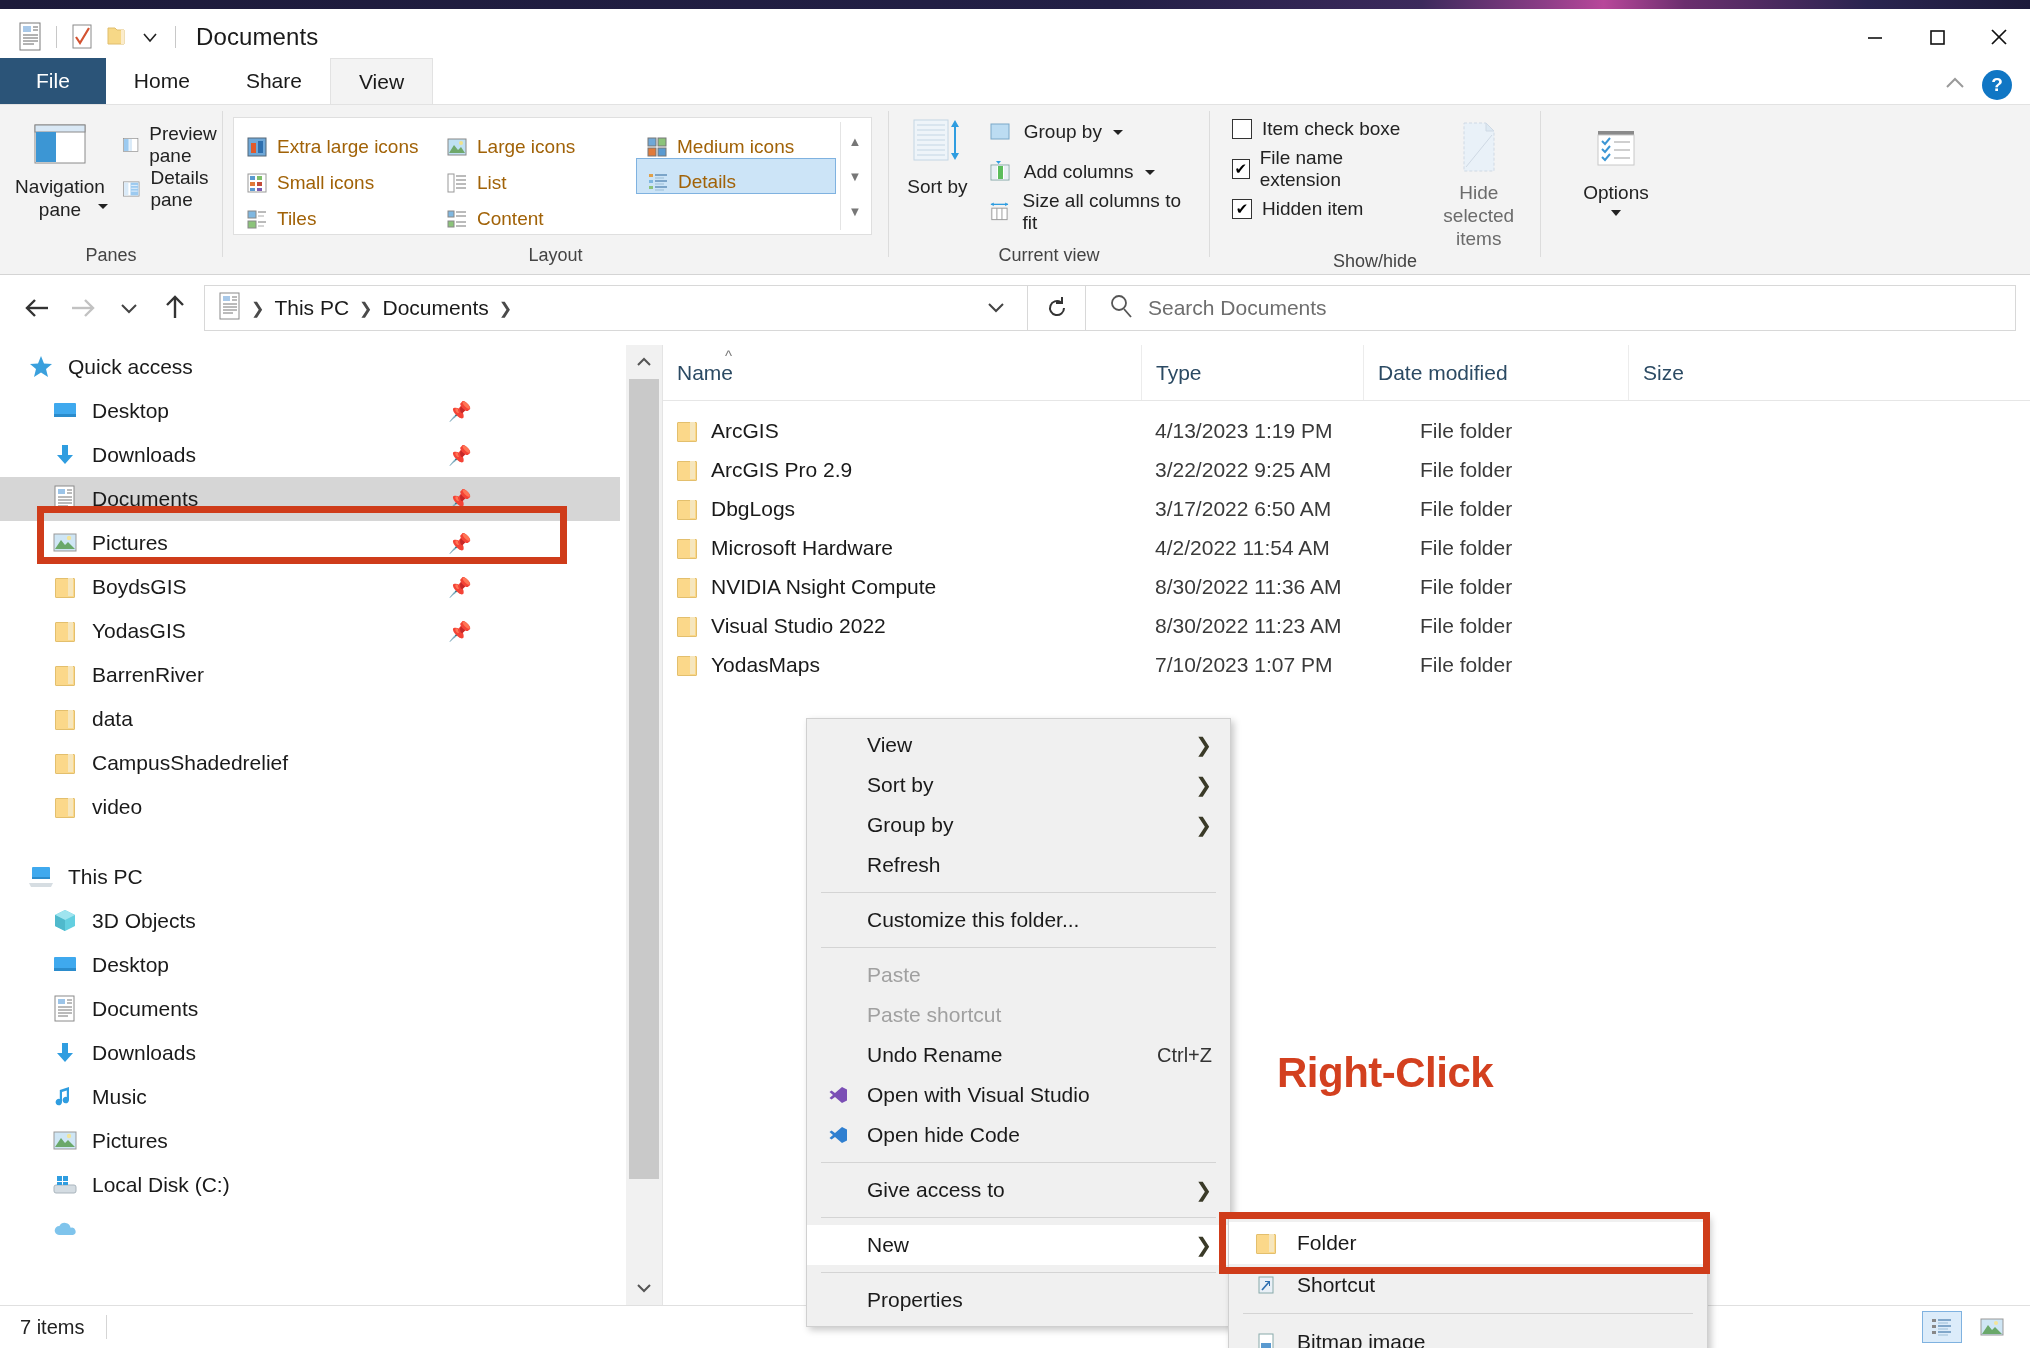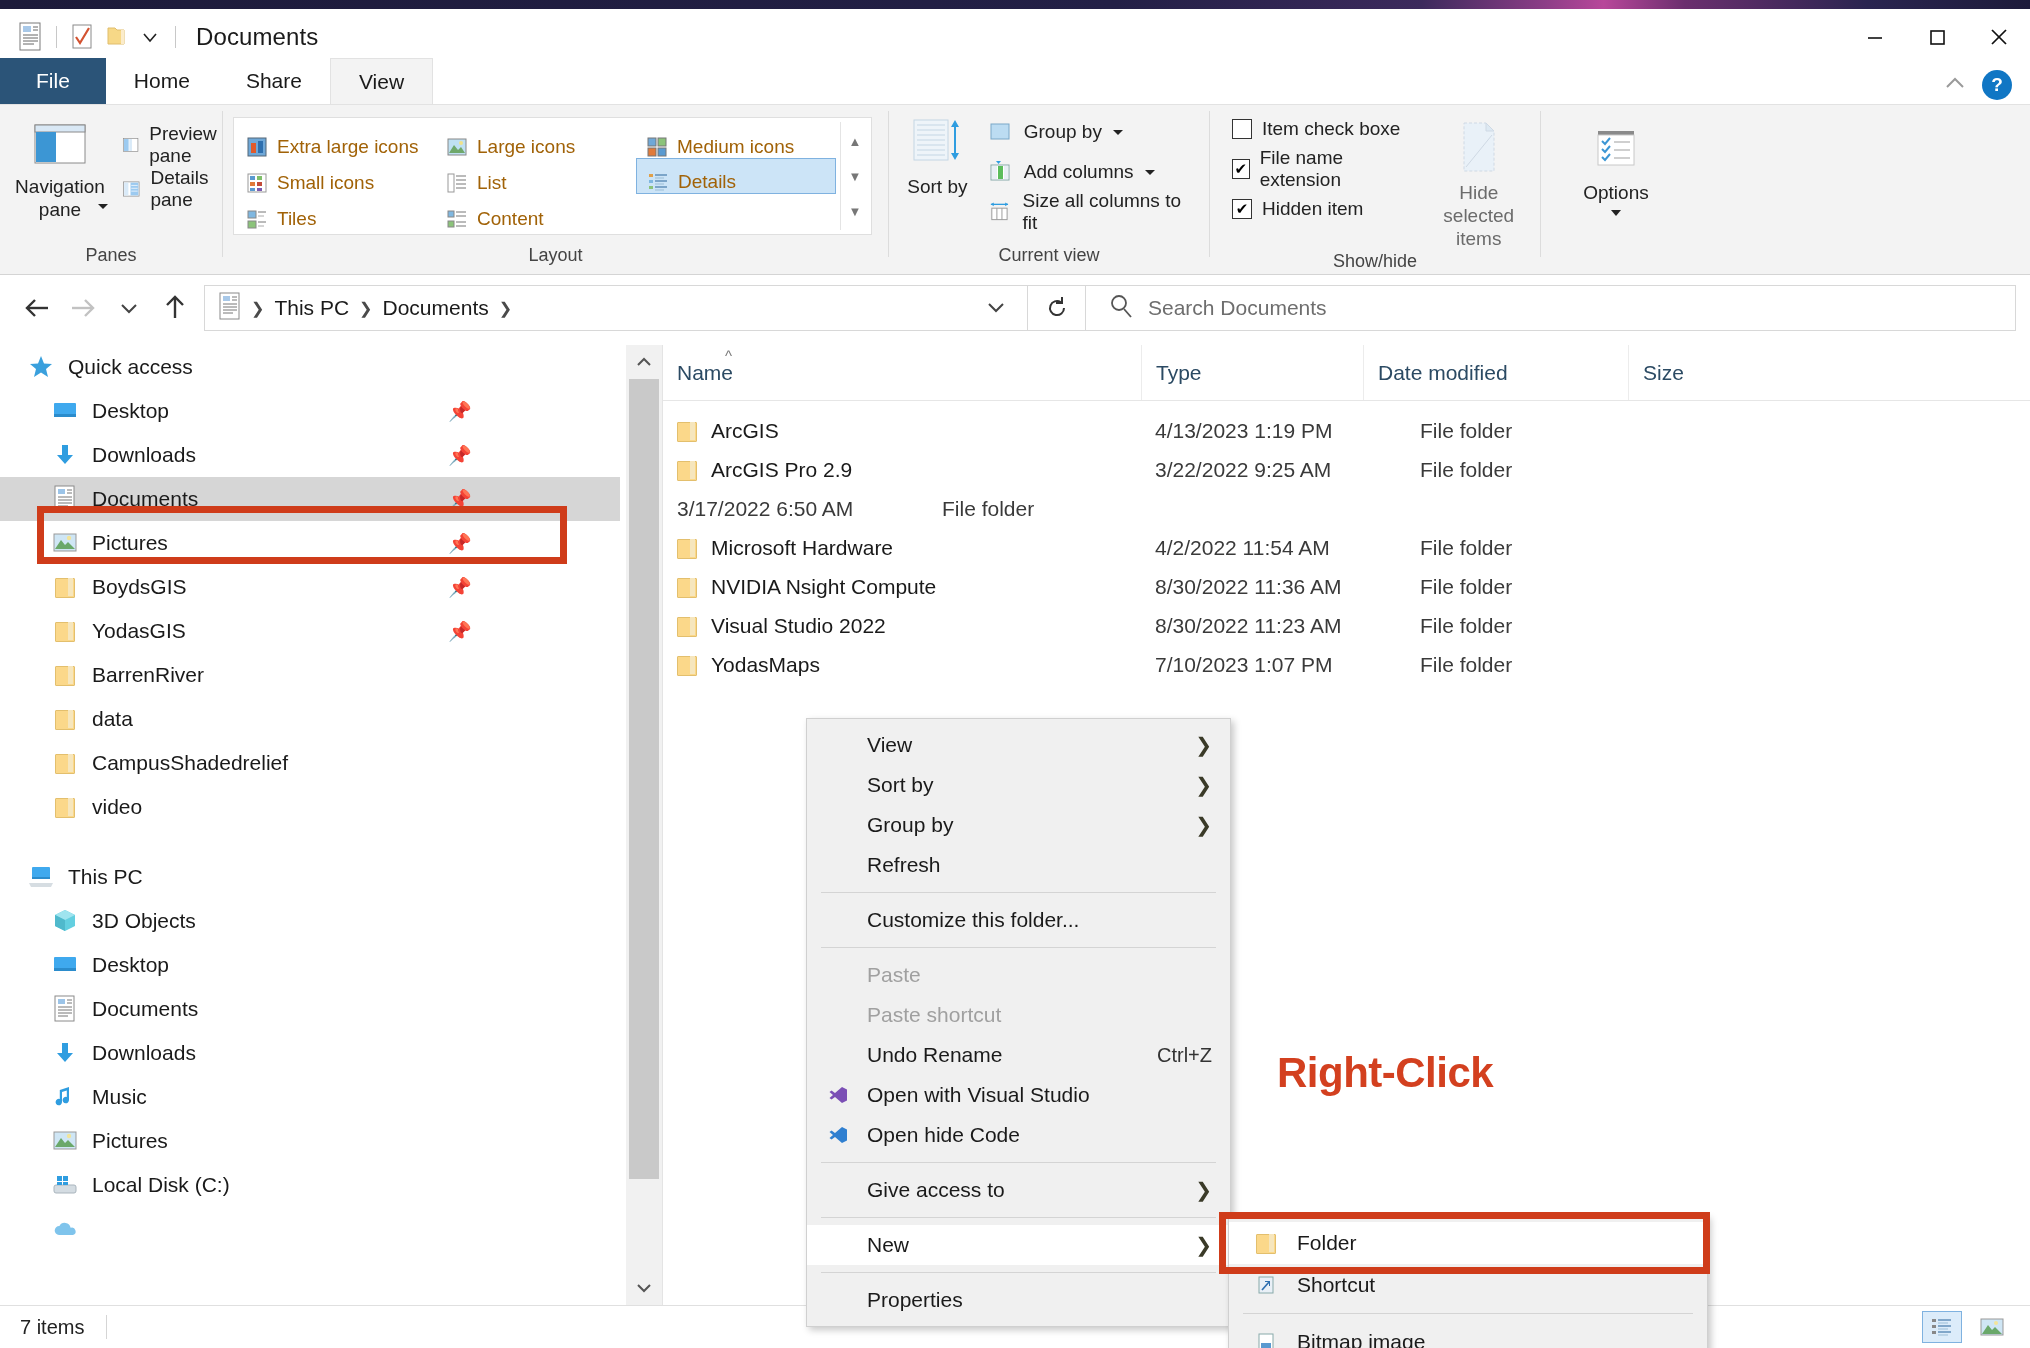--- a/index.html
+++ b/index.html
@@ -857,20 +857,24 @@
       <div class="frow">
         <div class="fname" style="width:478px">
             <span class="folder-ico"></span>
             <span>ArcGIS Pro 2.9</span>
           </div>
         <div class="fcell" style="width:265px">3/22/2022 9:25 AM</div>
         <div class="fcell" style="width:222px">File folder</div>
         <div class="fcell" style="width:160px"></div>
       </div>
       <div class="frow">
+        <div class="fname" style="width:478px">
+            <span class="folder-ico"></span>
+            <span>DbgLogs</span>
+          </div>
         <div class="fcell" style="width:265px">3/17/2022 6:50 AM</div>
         <div class="fcell" style="width:222px">File folder</div>
         <div class="fcell" style="width:160px"></div>
       </div>
       <div class="frow">
         <div class="fname" style="width:478px">
             <span class="folder-ico"></span>
             <span>Microsoft Hardware</span>
           </div>
         <div class="fcell" style="width:265px">4/2/2022 11:54 AM</div>

